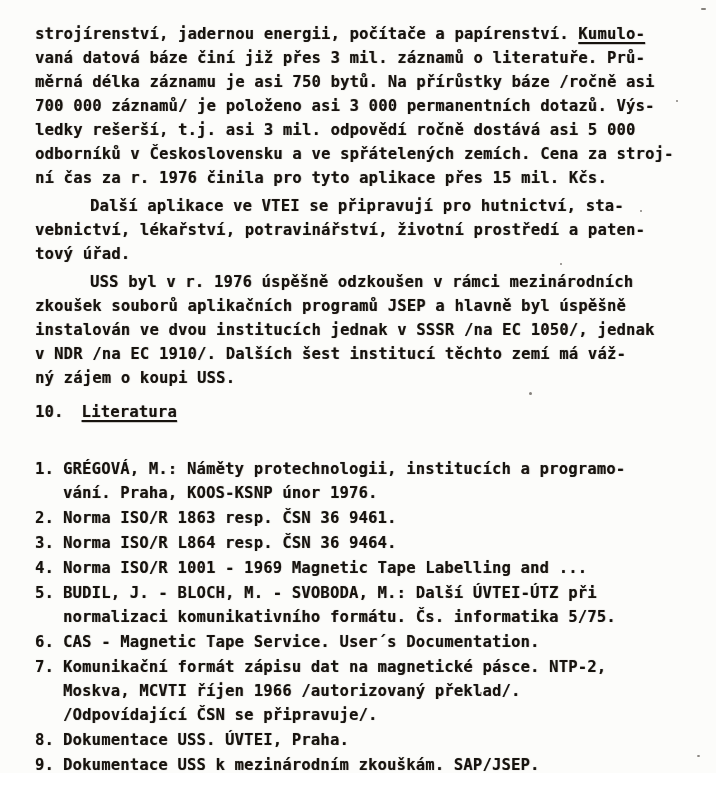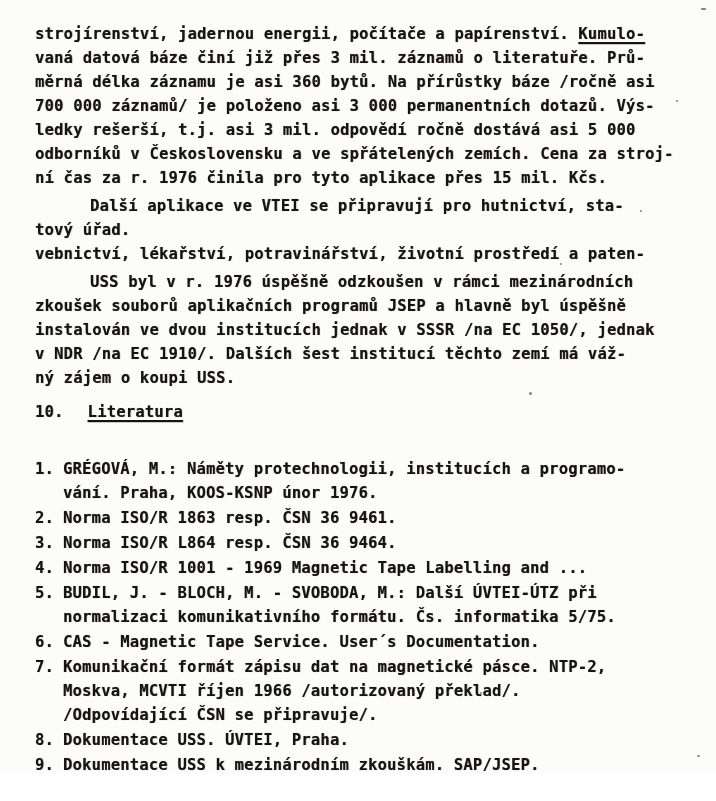--- a/index.html
+++ b/index.html
@@ -25,21 +25,21 @@
   }
   .para { margin: 0 0 4px 0; }
   .line { white-space: pre; padding-left: 7px; }
   .line.indent { padding-left: 62px; }
   .underline {
     text-decoration: underline;
     text-underline-offset: 3px;
     text-decoration-thickness: 1.5px;
   }
   .heading { margin-top: 10px; padding-left: 7px; white-space: pre; }
-  .h-title { margin-left: 24px; }
+  .h-title { margin-left: 18px; }
   .refs { margin-top: 9px; }
   .ref { display: flex; margin-bottom: 1px; }
   .ref-num { flex: none; width: 26px; text-align: right; white-space: pre; }
   .ref-lines { margin-left: 9px; }
   .ref-line { white-space: pre; }
   .noise {
     position: absolute;
     background: rgba(35, 28, 20, 0.55);
     border-radius: 50%;
   }
@@ -48,30 +48,30 @@
 </head>
 <body>
 
 <div class="page">
   <div class="doc">
 
     <div id="paragraphs">
         <div class="para">
           <div class="line"><span>strojírenství, jadernou energii, počítače a papírenství. </span><span class="underline">Kumulo-</span></div>
           <div class="line"><span>vaná datová báze činí již přes 3 mil. záznamů o literatuře. Prů-</span></div>
-          <div class="line"><span>měrná délka záznamu je asi 360 bytů. Na přírůstky báze /ročně asi</span></div>
+          <div class="line"><span>měrná délka záznamu je asi 750 bytů. Na přírůstky báze /ročně asi</span></div>
           <div class="line"><span>700 000 záznamů/ je položeno asi 3 000 permanentních dotazů. Výs-</span></div>
           <div class="line"><span>ledky rešerší, t.j. asi 3 mil. odpovědí ročně dostává asi 5 000</span></div>
           <div class="line"><span>odborníků v Československu a ve spřátelených zemích. Cena za stroj-</span></div>
           <div class="line"><span>ní čas za r. 1976 činila pro tyto aplikace přes 15 mil. Kčs.</span></div>
         </div>
         <div class="para">
           <div class="line indent"><span>Další aplikace ve VTEI se připravují pro hutnictví, sta-</span></div>
+          <div class="line"><span>vebnictví, lékařství, potravinářství, životní prostředí a paten-</span></div>
           <div class="line"><span>tový úřad.</span></div>
-          <div class="line"><span>vebnictví, lékařství, potravinářství, životní prostředí a paten-</span></div>
         </div>
         <div class="para">
           <div class="line indent"><span>USS byl v r. 1976 úspěšně odzkoušen v rámci mezinárodních</span></div>
           <div class="line"><span>zkoušek souborů aplikačních programů JSEP a hlavně byl úspěšně</span></div>
           <div class="line"><span>instalován ve dvou institucích jednak v SSSR /na EC 1050/, jednak</span></div>
           <div class="line"><span>v NDR /na EC 1910/. Dalších šest institucí těchto zemí má váž-</span></div>
           <div class="line"><span>ný zájem o koupi USS.</span></div>
         </div>
       </div>
 

